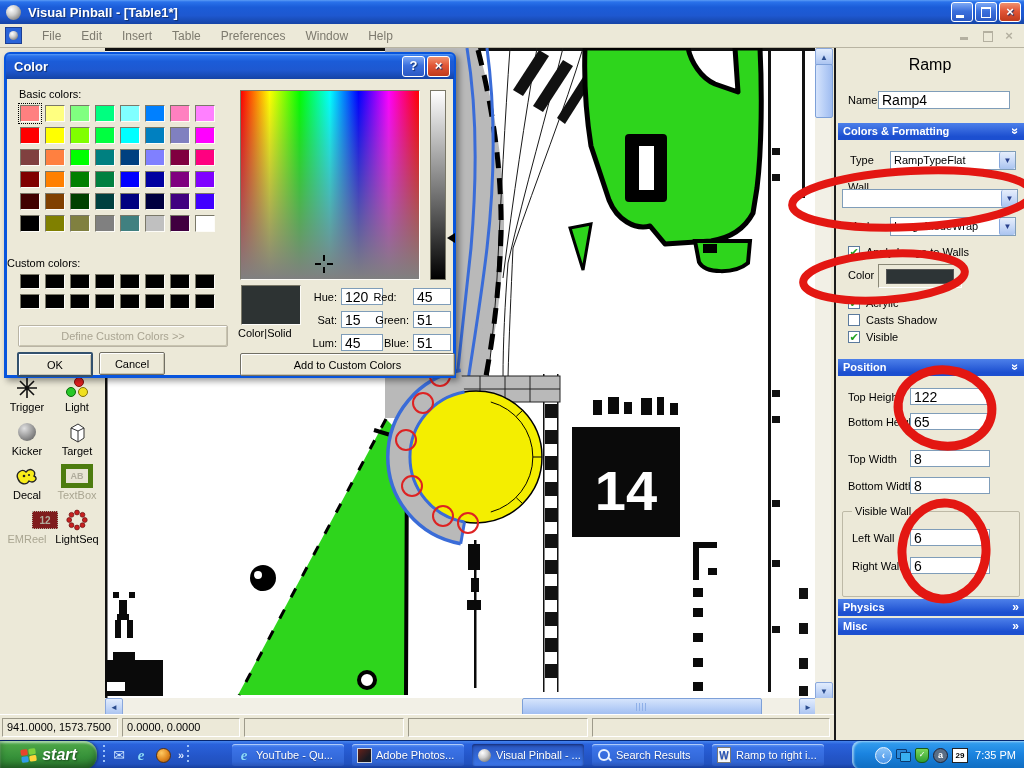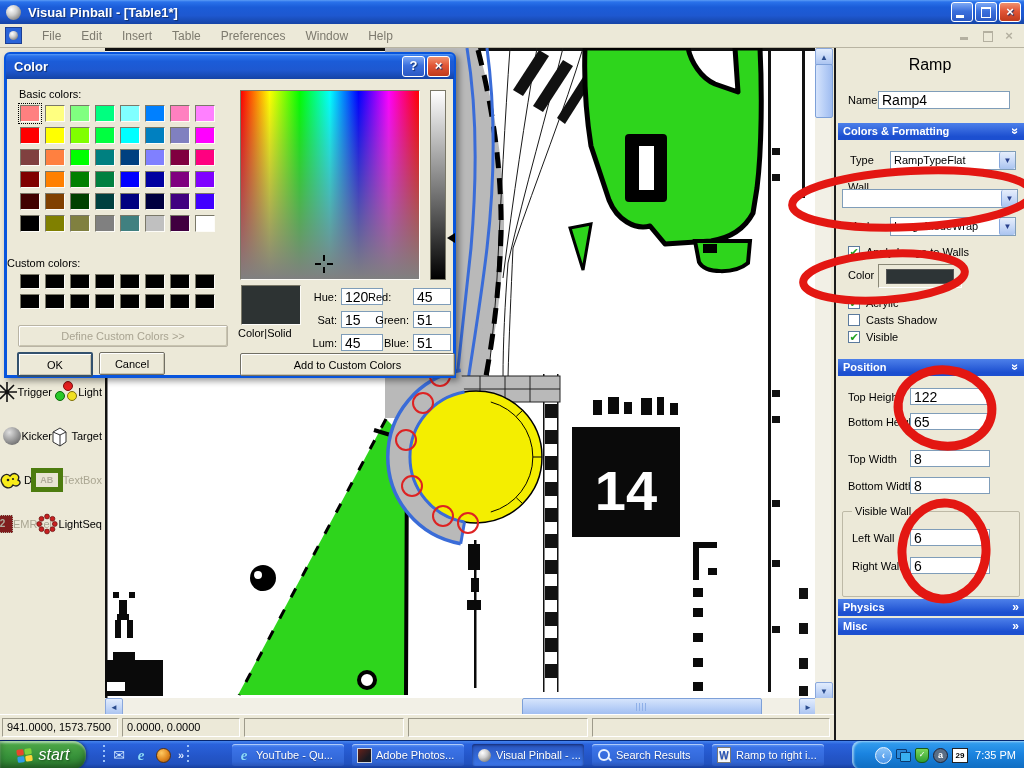--- a/index.html
+++ b/index.html
@@ -30,21 +30,21 @@
   #mdi-controls{position:absolute;right:6px;top:3px;display:flex;}
   .mdi-btn{width:18px;height:16px;position:relative;margin-left:4px;}
   .mdi-btn .glyph-min{background:#b4b0a0;}
   .mdi-btn .glyph-rest{border-color:#b4b0a0;border-top-color:#b4b0a0;}
   .mdi-btn .glyph-x{color:#b4b0a0;}
 
   
   #toolbox{left:0;top:48px;width:105px;height:666px;background:#ECE9D8;}
   .tool-grid{position:absolute;left:2px;top:322px;width:102px;display:grid;
     grid-template-columns:50px 50px;grid-auto-rows:44px;}
-  .tool{display:flex;flex-direction:row;align-items:center;justify-content:flex-end;padding-bottom:1px;}
+  .tool{display:flex;flex-direction:column;align-items:center;justify-content:flex-end;padding-bottom:1px;}
   .tool .lbl{font-size:11px;color:#000;}
   .tool.disabled .lbl{color:#aaa692;}
   .tool .ico{height:26px;display:flex;align-items:center;justify-content:center;}
   .kicker-ball{width:18px;height:18px;border-radius:50%;
     background:radial-gradient(circle at 35% 30%,#e0e0e0,#a0a0a0 45%,#6e6e6e 80%,#4c4c4c);}
   .textbox-box{width:22px;height:14px;border:5px solid #4d7c0f;background:#e8e4d4;color:#b0ac9c;
     font:bold 9px "Liberation Sans",sans-serif;display:flex;align-items:center;justify-content:center;}
   .emreel-box{width:24px;height:16px;border:1px dotted #b0ac9c;background:#7f1d1d;color:#b0ac9c;
     font:bold 10px "Liberation Sans",sans-serif;display:flex;align-items:center;justify-content:center;margin-left:36px;}
 
@@ -122,25 +122,25 @@
   .xp-btn.disabled{color:#a9a492;border-color:#b9b4a4;}
   #solid-swatch{position:absolute;left:234px;top:230px;width:58px;height:38px;
     border:1px solid;border-color:#7a7868 #fdfcf8 #fdfcf8 #7a7868;}
 
   
   #annotations{left:0;top:0;width:1024px;height:768px;pointer-events:none;z-index:60;}
 
   
   #taskbar{left:0;top:740px;width:1024px;height:28px;z-index:70;border-top:1px solid #06266f;
     background:linear-gradient(180deg,#4584ee 0%,#2a62dc 12%,#2456c9 55%,#2151be 85%,#173f9e 100%);}
-  #start-btn{position:absolute;left:0;top:0;width:86px;height:28px;border-radius:0 13px 13px 0;
+  #start-btn{position:absolute;left:0;top:0;width:97px;height:28px;border-radius:0 13px 13px 0;
     background:linear-gradient(180deg,#6cbf68 0%,#4aa345 15%,#37923a 55%,#2d7f30 100%);
     box-shadow:inset 0 -4px 7px rgba(0,0,0,.35), inset 0 2px 2px rgba(255,255,255,.45), 1px 0 3px rgba(0,0,0,.4);
     display:flex;align-items:center;justify-content:center;color:#fff;
-    font-style:italic;font-weight:normal;font-size:16px;text-shadow:1px 1px 2px #1c4a1c;}
+    font-style:italic;font-weight:bold;font-size:16px;text-shadow:1px 1px 2px #1c4a1c;}
   #start-btn svg{margin-right:5px;}
   #quicklaunch{position:absolute;left:100px;top:0;width:126px;height:28px;display:flex;align-items:center;}
   .ql-sep{width:2px;height:20px;margin:0 3px;
     background:repeating-linear-gradient(180deg,#9cc2f8 0 2px,transparent 2px 5px);}
   .ql-ico{width:18px;height:18px;margin:0 2px;display:flex;align-items:center;justify-content:center;}
   .ie-e{color:#8fd8fa;font:bold italic 15px "Liberation Serif",serif;text-shadow:0 0 1px #1a6ab0;}
   .env{color:#cfe6ff;font-size:14px;}
   .mp-blob{width:13px;height:13px;border-radius:50%;border:1px solid #5a3210;
     background:radial-gradient(circle at 35% 30%,#ffca62,#e08820 55%,#9a5410);}
   .ql-chev{color:#dce9ff;font-size:11px;font-weight:bold;margin-left:4px;}
@@ -631,21 +631,21 @@
   <div class="xp-btn default" style="left:10px;top:297px;width:72px;height:21px">OK</div>
   <div class="xp-btn" style="left:92px;top:297px;width:64px;height:21px">Cancel</div>
   <div id="solid-swatch" style="background: rgb(45, 51, 51);"></div>
   <span class="dlabel" style="left:231px;top:272px">Color|Solid</span>
   <span class="dlabel" style="left:304px;top:236px;width:26px;text-align:right">Hue:</span>
   <input class="xp-input" style="left: 334px; top: 233px; width: 42px; height: 17px;" value="120">
   <span class="dlabel" style="left:304px;top:259px;width:26px;text-align:right">Sat:</span>
   <input class="xp-input" style="left: 334px; top: 256px; width: 42px; height: 17px;" value="15">
   <span class="dlabel" style="left:300px;top:282px;width:30px;text-align:right">Lum:</span>
   <input class="xp-input" style="left: 334px; top: 279px; width: 42px; height: 17px;" value="45">
-  <span class="dlabel" style="left:361px;top:236px;width:34px;text-align:left">Red:</span>
+  <span class="dlabel" style="left:361px;top:236px;width:34px;text-align:center">Red:</span>
   <input class="xp-input" style="left: 406px; top: 233px; width: 38px; height: 17px;" value="45">
   <span class="dlabel" style="left:364px;top:259px;width:38px;text-align:right">Green:</span>
   <input class="xp-input" style="left: 406px; top: 256px; width: 38px; height: 17px;" value="51">
   <span class="dlabel" style="left:366px;top:282px;width:36px;text-align:right">Blue:</span>
   <input class="xp-input" style="left: 406px; top: 279px; width: 38px; height: 17px;" value="51">
   <div class="xp-btn" style="left:233px;top:298px;width:213px;height:21px">Add to Custom Colors</div>
 </div>
 
 <svg class="abs" id="annotations" width="1024" height="768">
   <ellipse class="anno" cx="912" cy="199" rx="120" ry="28" transform="rotate(-3 912 199)" fill="none" stroke-width="8" stroke-linecap="round" stroke="#e31712"></ellipse>

